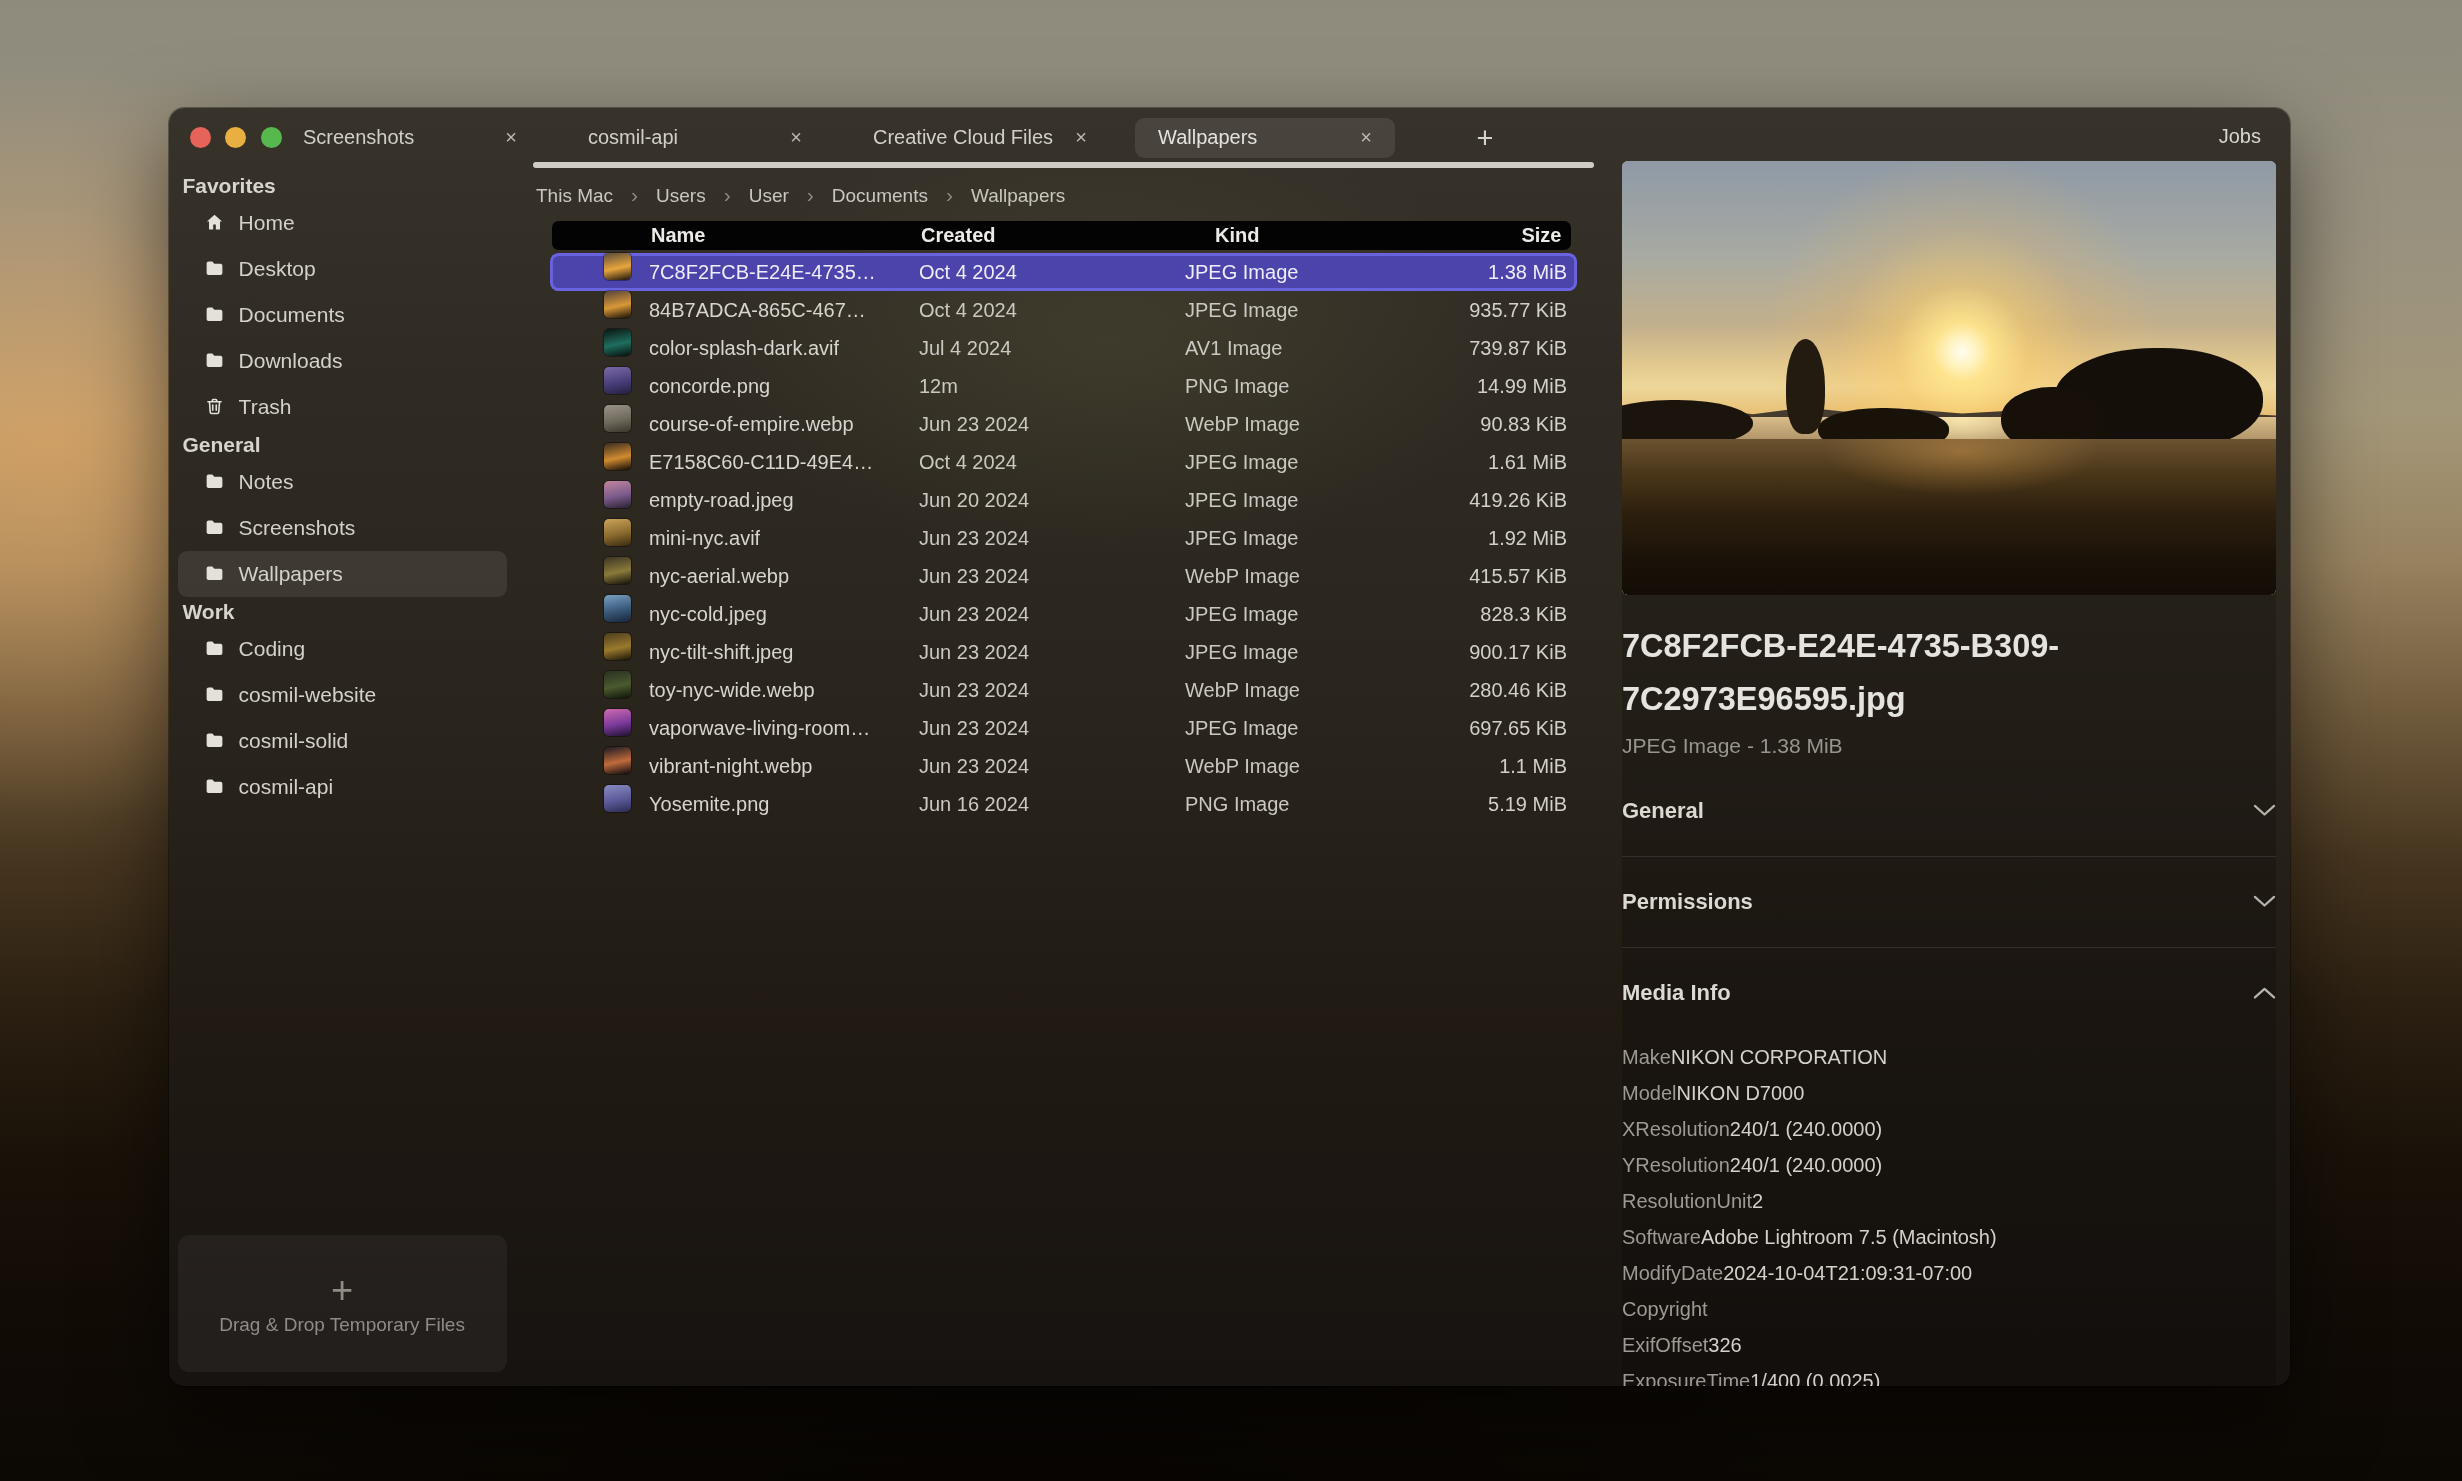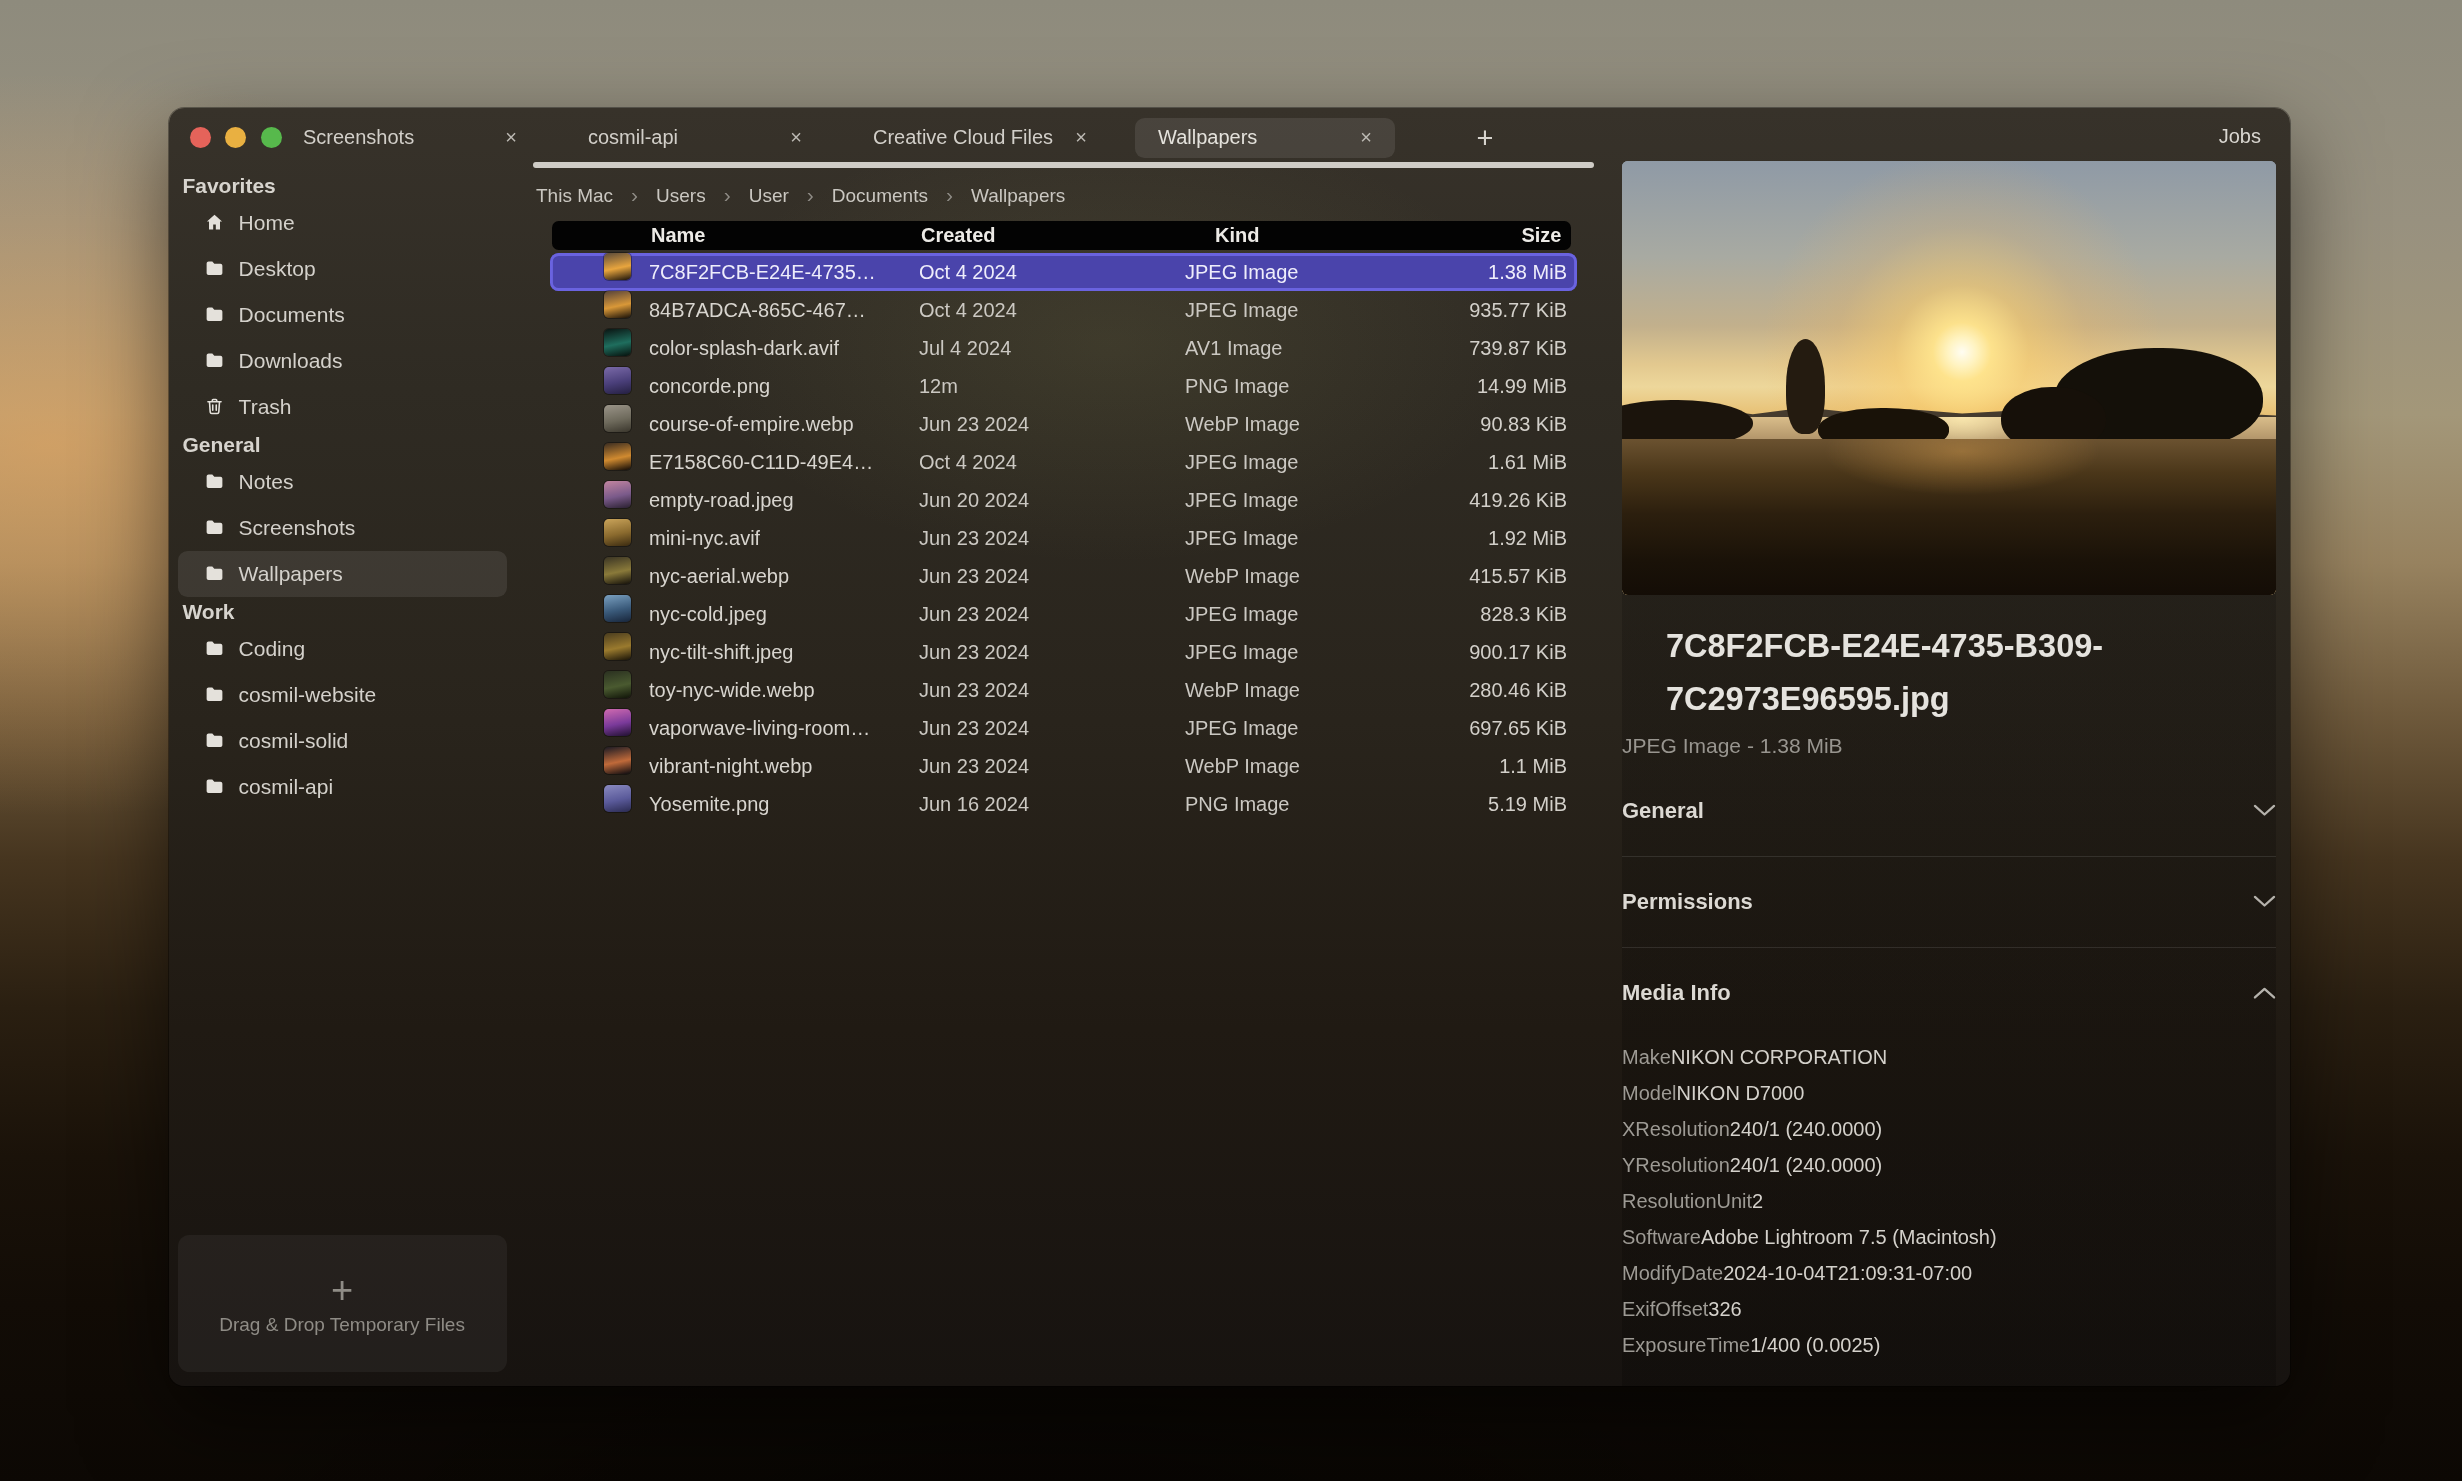--- a/index.html
+++ b/index.html
@@ -106,21 +106,21 @@
   .pv-tree.t1 { left:-4%; top:55%; width:24%; height:11%; background:#1b140c; }
   .pv-tree.t2 { left:25%; top:41%; width:6%; height:22%; border-radius:50% 50% 40% 40%; background:#241b10; }
   .pv-tree.t3 { left:30%; top:57%; width:20%; height:10%; background:#191208; }
   .pv-tree.t4 { right:2%; top:43%; width:32%; height:24%; background:#141009; }
   .pv-tree.t5 { right:26%; top:52%; width:16%; height:15%; background:#161009; }
   .pv-grass { position:absolute; left:0; right:0; top:64%; bottom:0;
     background:
       radial-gradient(ellipse 30% 40% at 52% 8%, rgba(243,178,88,.38), transparent 70%),
       linear-gradient(180deg,#6b5230 0%,#4a3619 22%,#2c1f0e 48%,#1a1208 78%,#140d06 100%); }
 
-  .insp-title { margin-top:25px; font-size:32.5px; line-height:53px; font-weight:bold; color:#e5e3de; word-break:break-all;margin-left:44px; }
+  .insp-title { margin-top:25px; font-size:32.5px; line-height:53px; font-weight:bold; color:#e5e3de; word-break:break-all; }
   .insp-subtitle { margin-top:7.6px; font-size:21px; color:#98958f; }
   .insp-sections { margin-top:29px; }
   .insp-section { height:48px; display:flex; align-items:center; justify-content:space-between; cursor:default; }
   .insp-section .is-label { font-size:22px; font-weight:bold; color:#dcd9d3; }
   .chev { width:23px; height:13.4px; }
   .chev.up { transform:rotate(180deg); }
   .insp-divider { height:1px; background:rgba(255,255,255,.10); margin:21px 0; }
 
   .media-list { margin-top:23px; }
   .media-row { height:36px; display:flex; align-items:center; justify-content:flex-start; }
@@ -448,20 +448,24 @@
   </div>
           <div class="media-row">
     <span class="m-key">Software</span>
     <span class="m-value">Adobe Lightroom 7.5 (Macintosh)</span>
   </div>
           <div class="media-row">
     <span class="m-key">ModifyDate</span>
     <span class="m-value">2024-10-04T21:09:31-07:00</span>
   </div>
           <div class="media-row">
+    <span class="m-key">Copyright</span>
+    <span class="m-value"></span>
+  </div>
+          <div class="media-row">
     <span class="m-key">ExifOffset</span>
     <span class="m-value">326</span>
   </div>
           <div class="media-row">
     <span class="m-key">ExposureTime</span>
     <span class="m-value">1/400 (0.0025)</span>
   </div>
         </div>
     </div>
 

